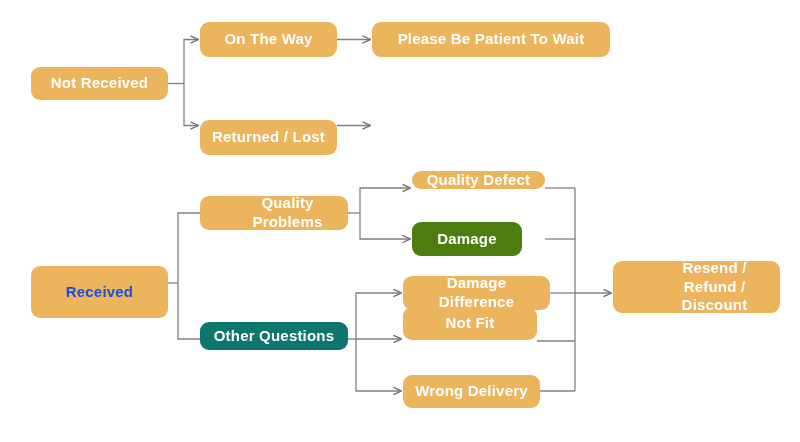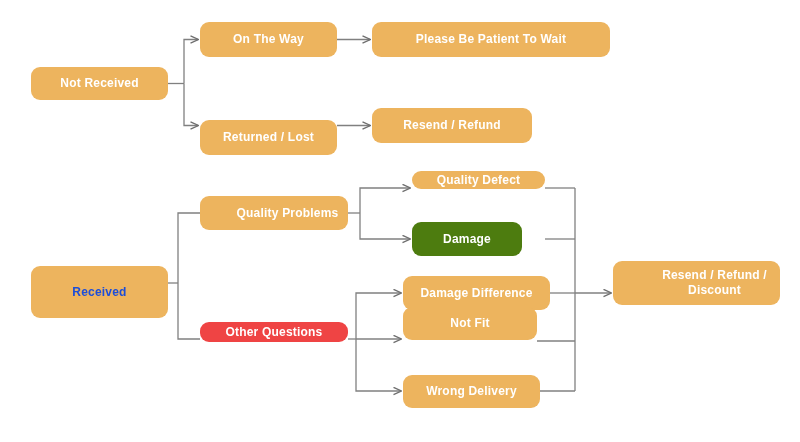--- a/index.html
+++ b/index.html
@@ -25,21 +25,21 @@
   .node {
     position: absolute;
     box-sizing: border-box;
     background: #edb45e;
     border-radius: 9px;
     color: #ffffff;
     display: flex;
     align-items: center;
     justify-content: center;
     text-align: center;
-    font-size: 12px;
+    font-size: 15px;
     font-weight: 700;
     letter-spacing: 0.2px;
     line-height: 1.25;
     padding: 0 6px;
     user-select: none;
   }
 </style>
 </head>
 <body>
 
@@ -81,24 +81,23 @@
       <path d="M537,341 H575"></path>
       <path d="M540,391 H575"></path>
       <path d="M575,293 H611" marker-end="url(#arw)"></path>
     </g>
   </svg>
 
   <div class="node" style="left: 31px; top: 67px; width: 137px; height: 33px; background: rgb(237, 180, 94); color: rgb(255, 255, 255);">Not Received</div>
   <div class="node" style="left: 200px; top: 22px; width: 137px; height: 35px; background: rgb(237, 180, 94); color: rgb(255, 255, 255);">On The Way</div>
   <div class="node" style="left: 372px; top: 22px; width: 238px; height: 35px; background: rgb(237, 180, 94); color: rgb(255, 255, 255);">Please Be Patient To Wait</div>
   <div class="node" style="left: 200px; top: 120px; width: 137px; height: 35px; background: rgb(237, 180, 94); color: rgb(255, 255, 255);">Returned / Lost</div>
-  <div class="node" style="left: 372px; top: 108px; width: 160px; height: 35px; background: rgb(237, 180, 94); color: rgb(255, 255, 255);">Resend / Refund</div>
   <div class="node" style="left: 31px; top: 266px; width: 137px; height: 52px; background: rgb(237, 180, 94); color: #1d4ed8;">Received</div>
   <div class="node" style="left: 200px; top: 196px; width: 148px; height: 34px; background: rgb(237, 180, 94); color: rgb(255, 255, 255); padding-left: 33px;">Quality Problems</div>
-  <div class="node" style="left: 200px; top: 322px; width: 148px; height: 20px; background: #ef4444; color: rgb(255, 255, 255);">Other Questions</div>
+  <div class="node" style="left: 200px; top: 322px; width: 148px; height: 28px; background: #0f766e; color: rgb(255, 255, 255);">Other Questions</div>
   <div class="node" style="left: 412px; top: 171px; width: 133px; height: 18px; background: rgb(237, 180, 94); color: rgb(255, 255, 255);">Quality Defect</div>
   <div class="node" style="left: 412px; top: 222px; width: 110px; height: 34px; background: #4d7c0f; color: rgb(255, 255, 255);">Damage</div>
   <div class="node" style="left: 403px; top: 276px; width: 147px; height: 34px; background: rgb(237, 180, 94); color: rgb(255, 255, 255);">Damage Difference</div>
   <div class="node" style="left: 403px; top: 307px; width: 134px; height: 33px; background: rgb(237, 180, 94); color: rgb(255, 255, 255);">Not Fit</div>
   <div class="node" style="left: 403px; top: 375px; width: 137px; height: 33px; background: rgb(237, 180, 94); color: rgb(255, 255, 255);">Wrong Delivery</div>
-  <div class="node" style="left: 613px; top: 261px; width: 167px; height: 44px; background: rgb(237, 180, 94); color: rgb(255, 255, 255); padding-left: 42px;">Resend / Refund / Discount</div>
+  <div class="node" style="left: 613px; top: 261px; width: 167px; height: 52px; background: rgb(237, 180, 94); color: rgb(255, 255, 255); padding-left: 42px;">Resend / Refund / Discount</div>
 
 </div>
 
 </body></html>

